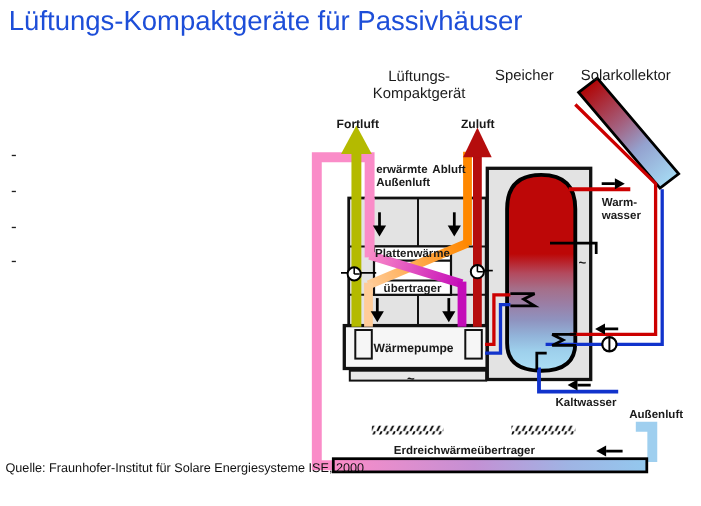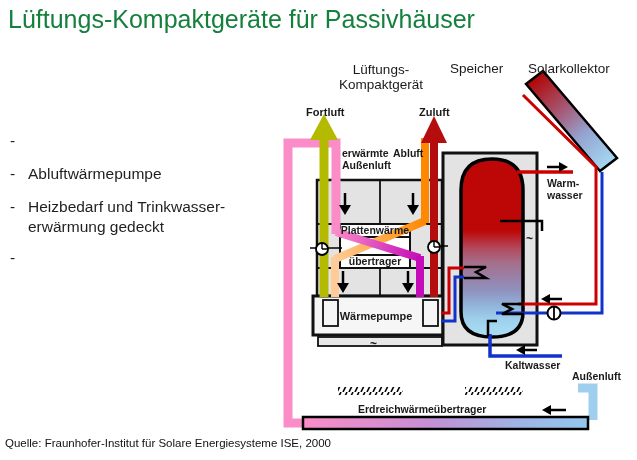--- a/index.html
+++ b/index.html
@@ -3,60 +3,55 @@
 <meta charset="utf-8">
 <style>
   html,body{margin:0;padding:0;}
   body{
     width:637px;height:460px;position:relative;overflow:hidden;
     background:#ffffff;
     font-family:"Liberation Sans", sans-serif;
   }
   .title{
     position:absolute;left:8px;top:5px;
-    font-size:25px;font-weight:400;color:#15803d;letter-spacing:0px;
+    font-size:25px;font-weight:400;color:#1d4ed8;letter-spacing:0px;
     white-space:nowrap;
   }
   .bullets{
     position:absolute;left:10px;top:131px;width:272px;
     color:#1f1f1f;font-size:15.5px;line-height:20px;
   }
   .bullet-item{display:flex;margin-bottom:13px;}
   .bullet-item .dash{width:18px;flex:0 0 18px;}
   .bullet-item.two-line{margin-bottom:11px;}
   .source{
-    position:absolute;left:5px;top:437px;
+    position:absolute;left:5px;top:420px;
     font-size:11.5px;color:#111;white-space:nowrap;
   }
   svg{position:absolute;left:0;top:0;}
   svg text{font-family:"Liberation Sans", sans-serif;fill:#1a1a1a;}
   .lbl-big{font-size:13.5px;font-weight:400;}
   .lbl-sm{font-size:10.5px;font-weight:700;}
   .lbl-med{font-size:11px;font-weight:700;}
   .tilde{font-size:12px;font-weight:700;}
 </style>
 </head>
 <body>
 
 <div class="title">Lüftungs-Kompaktgeräte für Passivhäuser</div>
 
 <div class="bullets">
   <div class="bullet-item">
     <span class="dash">-</span>
   </div>
   <div class="bullet-item">
     <span class="dash">-</span>
-    <span>Abluftwärmepumpe</span>
   </div>
   <div class="bullet-item two-line">
     <span class="dash">-</span>
-    <span>
-      <span>Heizbedarf und Trinkwasser-</span><br>
-      <span>erwärmung gedeckt</span>
-    </span>
   </div>
   <div class="bullet-item">
     <span class="dash">-</span>
   </div>
 </div>
 
 <svg width="637" height="460" viewBox="0 0 637 460">
   <defs>
     <linearGradient id="tankGrad" gradientUnits="userSpaceOnUse" x1="0" y1="160" x2="0" y2="337">
       <stop offset="0" stop-color="#bd0707"></stop>

